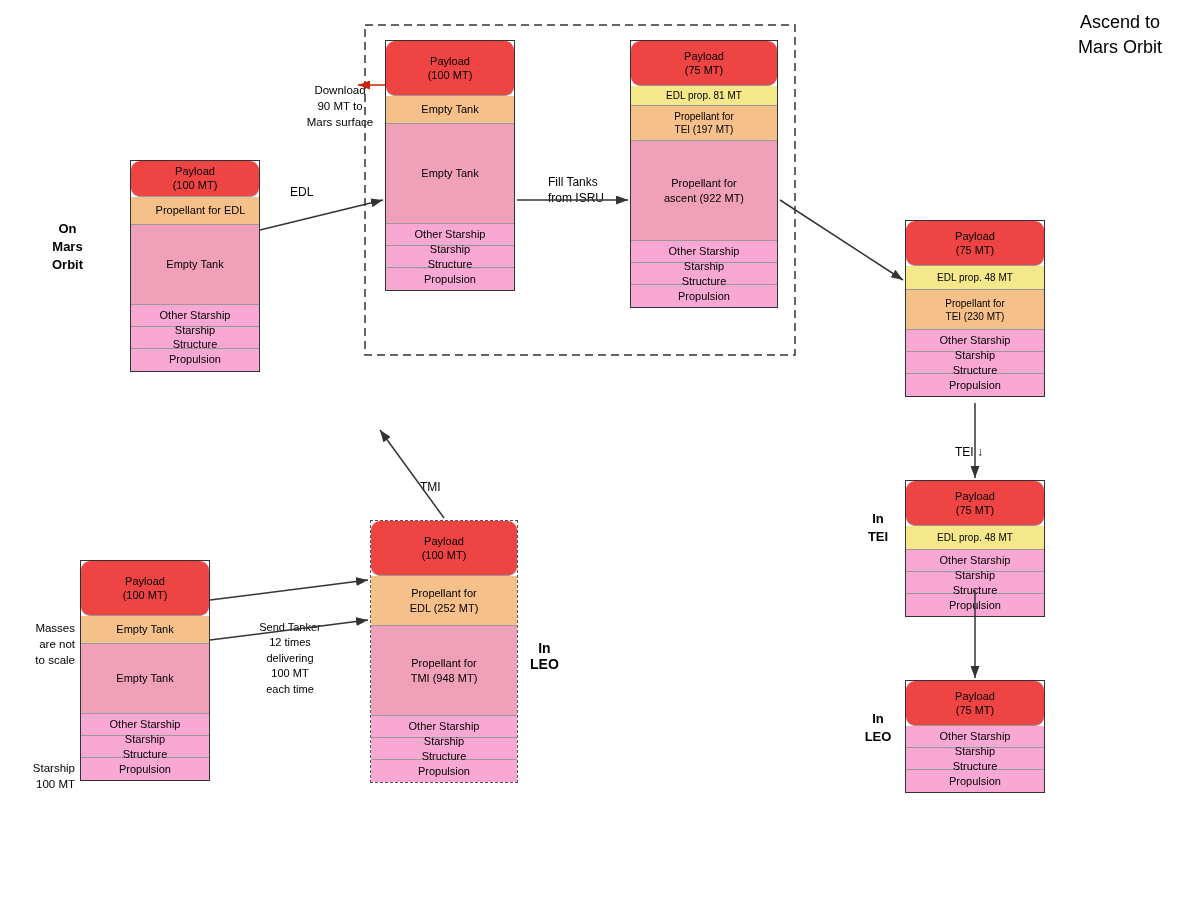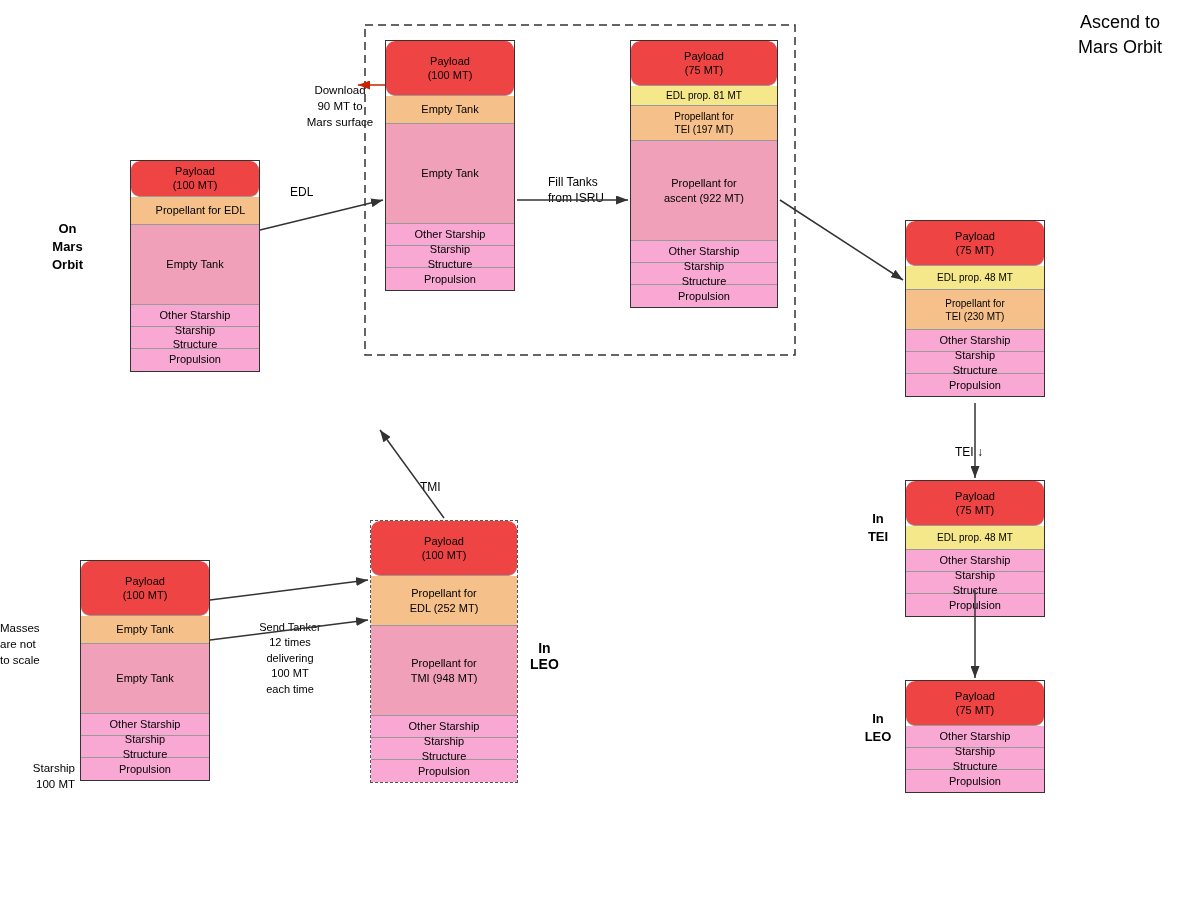--- a/index.html
+++ b/index.html
@@ -130,21 +130,21 @@
     <div class="block pink" style="height:70px;">Empty Tank</div>
     <div class="block light-green" style="height:22px;">Other Starship</div>
     <div class="block light-green" style="height:22px;">Starship<br>Structure</div>
     <div class="block light-green" style="height:22px;">Propulsion</div>
   </div>
 
   <div style="position:absolute; left:0px; top:760px; font-size:11.5px; text-align:right; width:75px; line-height:1.4;">
     Starship<br>100 MT
   </div>
 
-  <div style="position:absolute; left:0px; top:620px; font-size:11.5px; text-align:left; width:75px; line-height:1.4;">
+  <div style="position:absolute; left:0px; top:620px; font-size:11.5px; text-align:right; width:75px; line-height:1.4;">
     Masses<br>are not<br>to scale
   </div>
 
   <div class="stack" style="left:370px; top:520px; width:148px; border: 1px dashed #555;">
     <div class="block green" style="height:55px;">Payload<br>(100 MT)</div>
     <div class="block orange" style="height:50px;">Propellant for<br>EDL (252 MT)</div>
     <div class="block pink" style="height:90px;">Propellant for<br>TMI (948 MT)</div>
     <div class="block light-green" style="height:22px;">Other Starship</div>
     <div class="block light-green" style="height:22px;">Starship<br>Structure</div>
     <div class="block light-green" style="height:22px;">Propulsion</div>

